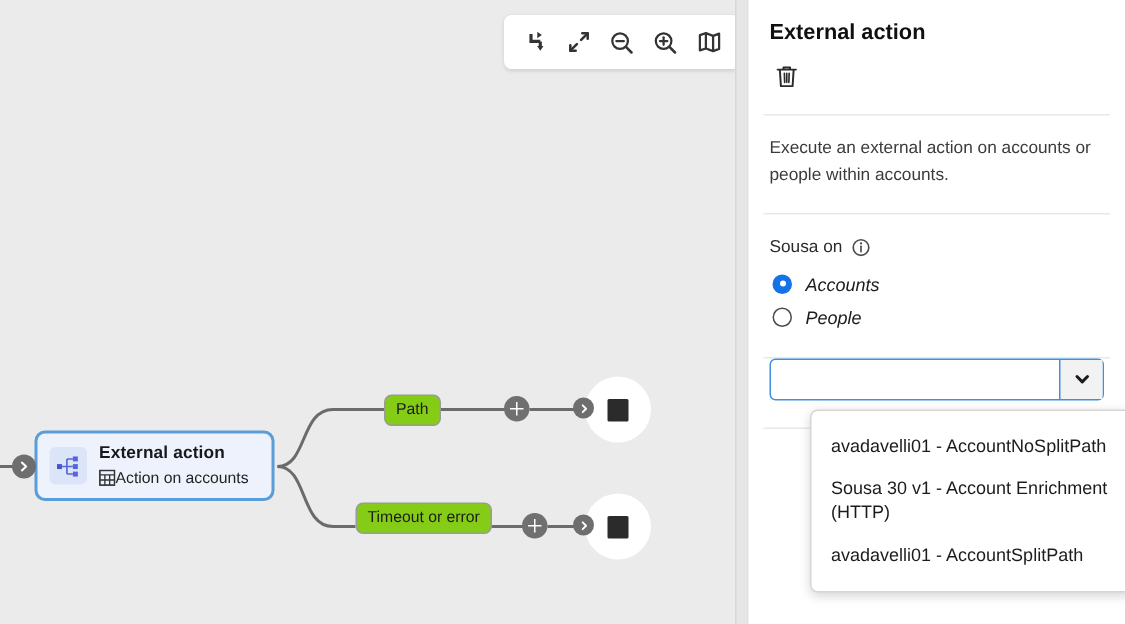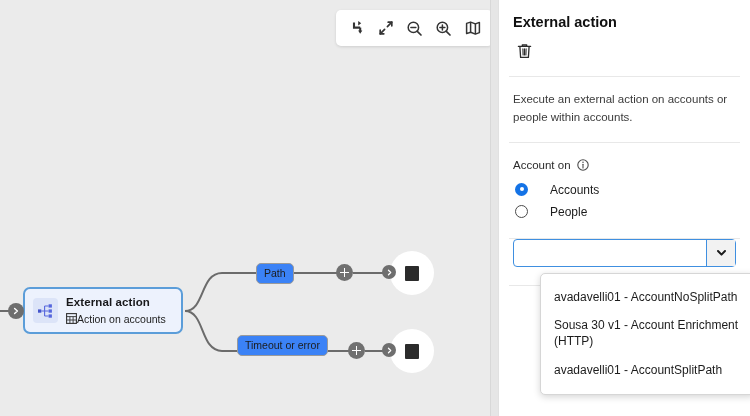--- a/index.html
+++ b/index.html
@@ -75,21 +75,21 @@
     position: absolute; left: 8px; top: 303px;
     width: 16px; height: 16px; border-radius: 50%;
     background: #6e6e6e;
     display: flex; align-items: center; justify-content: center;
     cursor: pointer; z-index: 5;
   }
 
   
   .pill {
     position: absolute;
-    background: #3b82f6;
+    background: #84cc16;
     border: 1px solid #9a9a9a;
     border-radius: 5px;
     font-size: 10.5px;
     color: #1c1c1c;
     padding: 3px 7px 4px;
     white-space: nowrap;
     cursor: pointer;
     z-index: 4;
   }
   .pill-path   { left: 256px; top: 263px; }
@@ -168,23 +168,24 @@
     font-size: 11.5px; color: #3b3b3b; line-height: 1.55;
     padding: 14px 0 15px 0;
   }
 
   .field-label-row {
     display: flex; align-items: center; gap: 6px;
     font-size: 11.5px; color: #2b2b2b;
     padding: 16px 0 8px 0;
   }
   .radio-row {
-    display: flex; align-items: flex-start; gap: 22px;
+    display: flex; align-items: flex-start; gap: 9px;
     padding: 4px 0 4px 2px;
     cursor: pointer;
+    font-style: italic;
   }
   .radio {
     width: 13px; height: 13px; border-radius: 50%;
     border: 1.6px solid #4b4b4b;
     display: flex; align-items: center; justify-content: center;
     flex: 0 0 auto;
   }
   .radio.checked { border-color: #1473e6; border-width: 2px; background: #1473e6; }
   .radio.checked::after {
     content: ""; width: 4px; height: 4px; border-radius: 50%; background: #fff;
@@ -378,21 +379,21 @@
     <div class="panel-divider"></div>
 
     <div class="panel-section">
       <div class="panel-desc">Execute an external action on accounts or people within accounts.</div>
     </div>
 
     <div class="panel-divider"></div>
 
     <div class="panel-section">
       <div class="field-label-row">
-        <span>Account on</span>
+        <span>Sousa on</span>
         <svg width="12" height="12" viewBox="0 0 12 12">
           <circle cx="6" cy="6" r="5.2" fill="none" stroke="#4b4b4b" stroke-width="1.1"></circle>
           <circle cx="6" cy="3.3" r="0.75" fill="#4b4b4b"></circle>
           <path d="M6 5.2 L6 8.9" stroke="#4b4b4b" stroke-width="1.1" stroke-linecap="round"></path>
         </svg>
       </div>
 
       <div class="radio-row">
         <span class="radio checked"></span>
         <span class="radio-label">Accounts</span>

